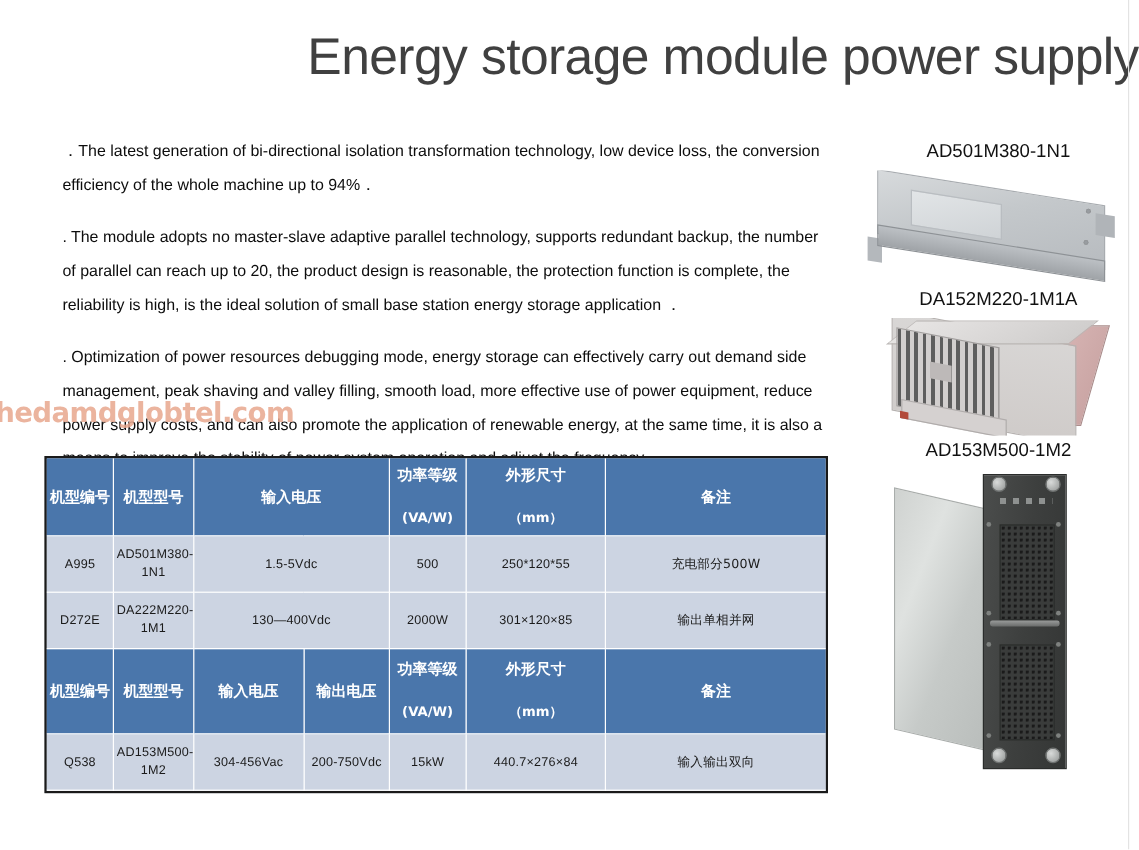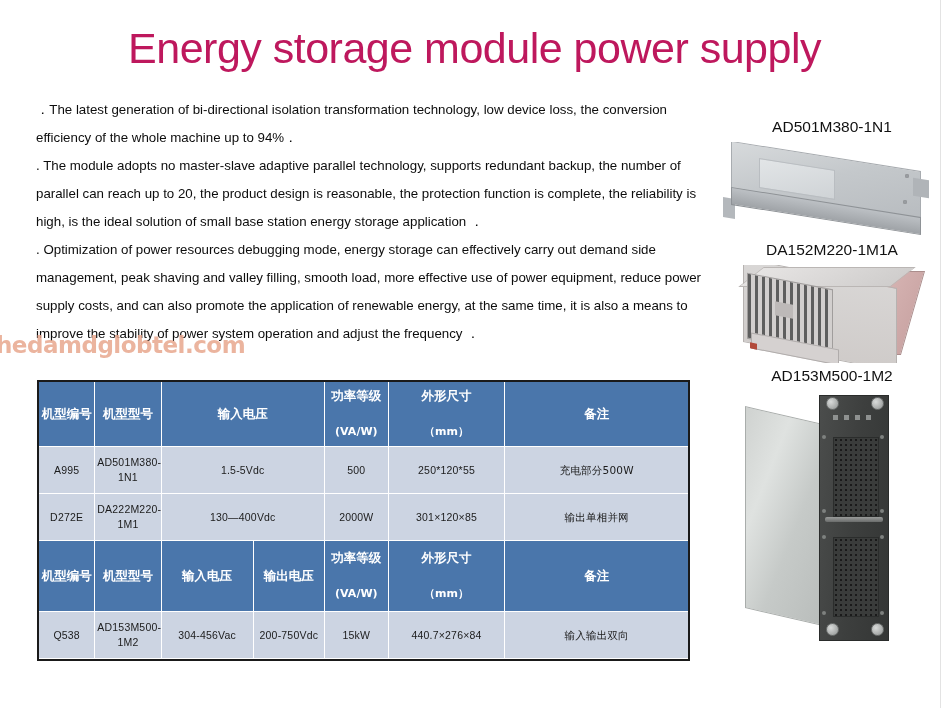--- a/index.html
+++ b/index.html
@@ -8,35 +8,35 @@
     background:#ffffff;
     font-family:"Liberation Sans","DejaVu Sans",sans-serif;
     overflow:hidden;
     position:relative;
   }
   .page{position:relative;width:949px;height:708px;}
 
   
   .title{
     position:absolute;left:0;top:24px;width:949px;
-    text-align:center;
+    text-align:right;
     font-size:43px;
     font-weight:400;
     letter-spacing:-0.5px;
-    color:#be185d;
+    color:#404040;
     font-family:"Liberation Sans","DejaVu Sans",sans-serif;
     white-space:nowrap;
   }
 
   
   .body-copy{
     position:absolute;left:36px;top:96px;width:668px;
     font-size:13.3px;line-height:28px;color:#0d0d0d;
   }
-  .body-copy p{margin:0;}
+  .body-copy p{margin:16px;}
 
   
   .watermark{
     position:absolute;left:-4px;top:332px;
     font-size:23px;font-weight:700;
     color:#e8a78e;
     opacity:.85;
     letter-spacing:-0.5px;
     white-space:nowrap;
     pointer-events:none;

